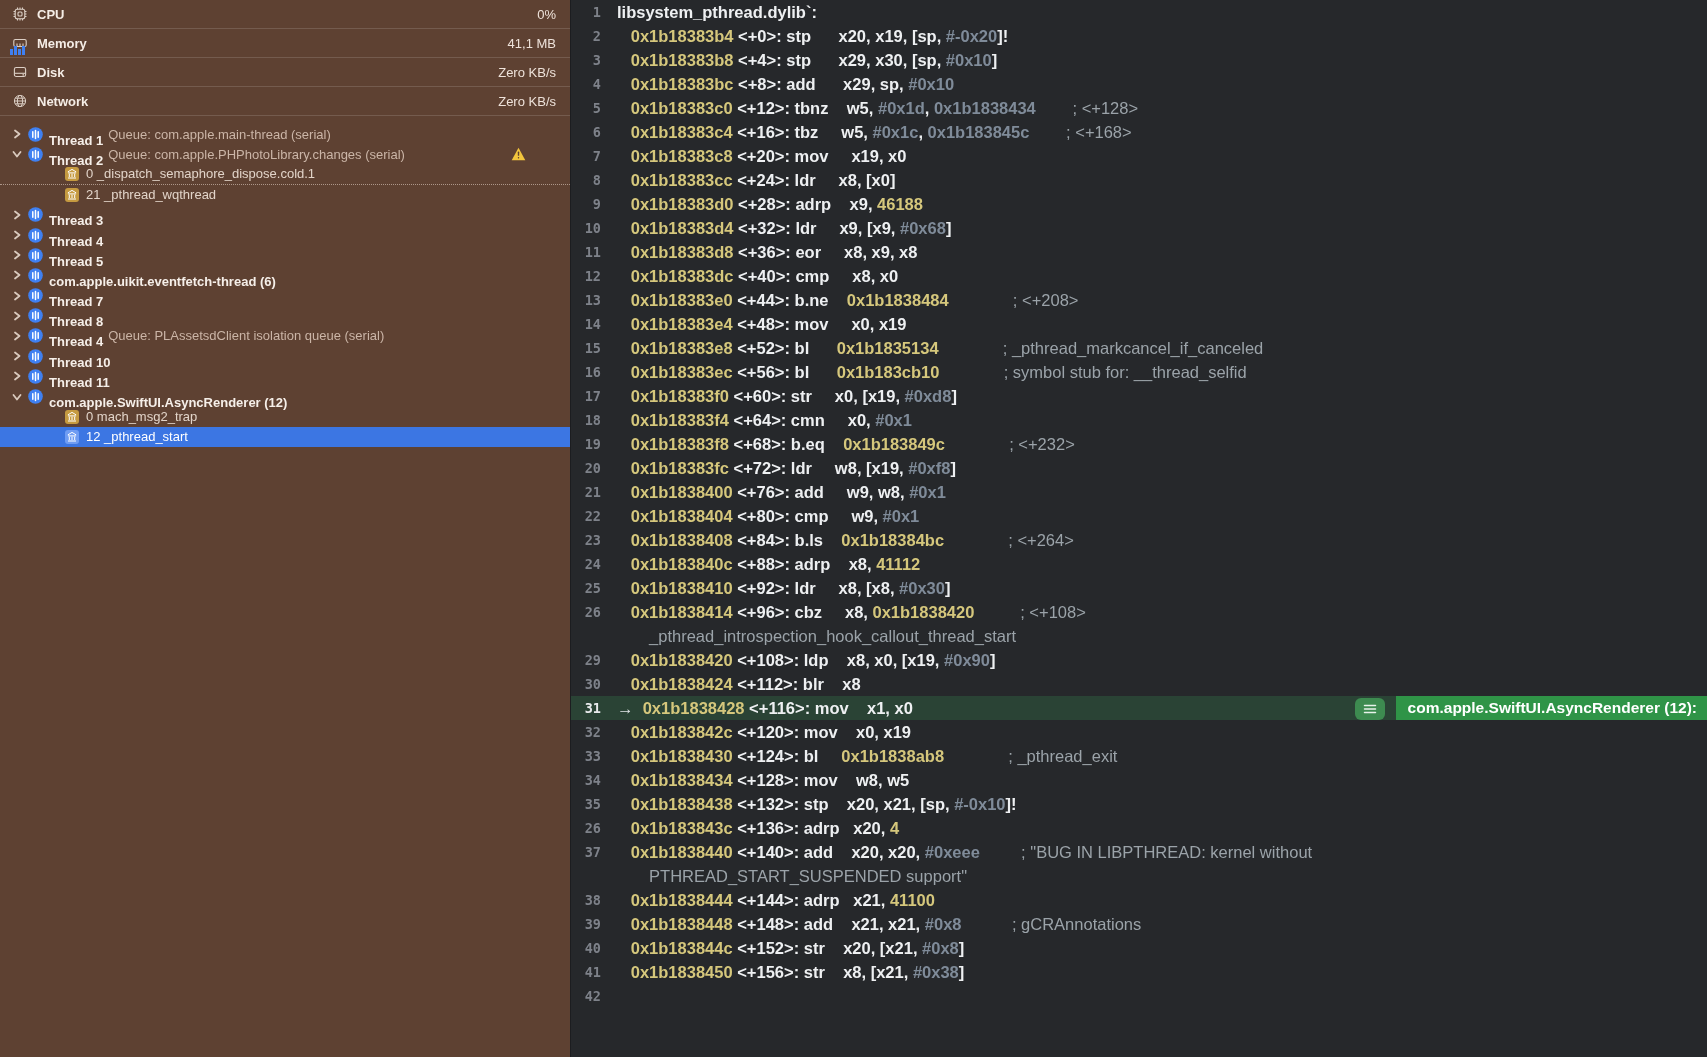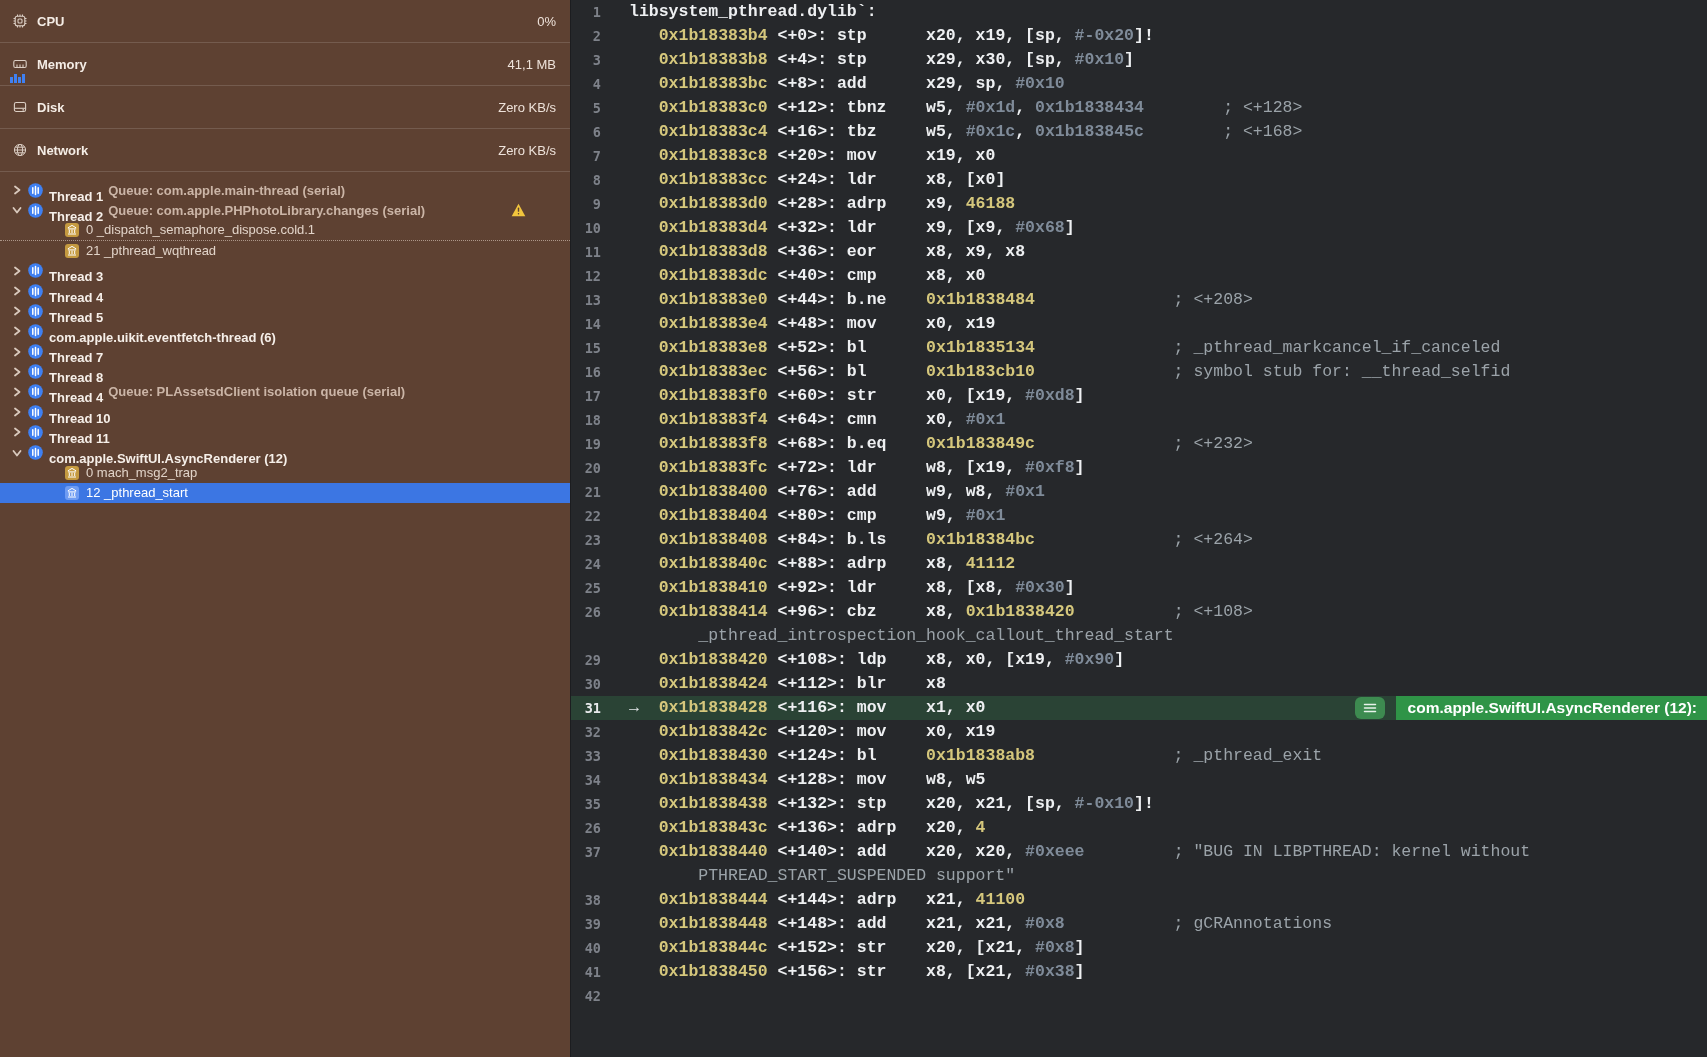--- a/index.html
+++ b/index.html
@@ -1,56 +1,56 @@
 <!DOCTYPE html>
 <html style="--sidebar-brown: #5e4132; --editor-bg: #26282b; --selection-blue: #3c76e3; --current-line-green: #2a4335; --badge-green: #2f9447; --badge-chip-green: #3d8b50; --warning-yellow: #f2c53d; --thread-icon-blue: #3f80f2; --frame-icon-tan: #c59a40; --address-yellow: #d5c77c; --immediate-gray: #7f8b99; --comment-gray: #9ba3a9;"><head>
 <meta charset="utf-8">
 <style>
   html,body{margin:0;padding:0;}
   body{width:1707px;height:1057px;overflow:hidden;background:#26282b;font-family:"Liberation Sans",sans-serif;}
   #app{display:flex;width:1707px;height:1057px;}
 
   
   #sidebar{width:570px;flex:none;background:var(--sidebar-brown,#5e4132);position:relative;overflow:hidden;}
-  .gauge{height:43px;display:flex;align-items:center;padding:0 14px 0 10px;border-bottom:1px solid rgba(255,255,255,.14);position:relative;box-sizing:border-box;}
+  .gauge{height:29px;display:flex;align-items:center;padding:0 14px 0 10px;border-bottom:1px solid rgba(255,255,255,.14);position:relative;box-sizing:border-box;}
   .gauge .gicon{width:20px;display:flex;justify-content:center;margin-right:7px;}
   .gauge .glabel{font-size:13px;font-weight:600;color:#f5ede6;}
   .gauge .gvalue{margin-left:auto;font-size:13px;color:#eee2da;}
   .minibars{position:absolute;left:10px;bottom:2px;display:flex;align-items:flex-end;gap:1px;}
   .minibars i{display:block;width:3px;background:var(--thread-icon-blue,#3f80f2);}
 
   #threads{padding-top:8px;}
   .trow{height:20.2px;display:flex;align-items:center;font-size:13px;position:relative;box-sizing:border-box;}
   .trow .chev{width:13px;margin-left:12px;display:flex;align-items:center;flex:none;}
   .chev svg.open{transform:rotate(90deg);}
   .trow .ticon{margin:0 6px 0 3px;display:flex;flex:none;}
   .tname{font-weight:700;color:#f6efe9;white-space:pre;margin-top:12px;}
-  .tqueue{font-weight:700;color:#cbb5a7;margin-left:5px;white-space:pre;}
+  .tqueue{font-weight:400;color:#cbb5a7;margin-left:5px;white-space:pre;}
   .frow{padding-left:65px;}
   .frow .ficon{margin-right:7px;display:flex;flex:none;}
   .ftext{color:#e2d4c9;white-space:pre;}
   .frow.sep-after{border-bottom:1px dotted rgba(236,221,209,.55);}
   .frow.selected{background:var(--selection-blue,#3c76e3);}
   .frow.selected .ftext{color:#ffffff;}
   .warn{position:absolute;right:44px;top:3px;}
 
   
   #editor{flex:1;background:var(--editor-bg,#26282b);border-left:1px solid #1c1d20;overflow:hidden;position:relative;}
   .crow{height:24px;display:flex;align-items:center;position:relative;}
   .crow.current{background:var(--current-line-green,#2a4335);}
   .lnum{width:30px;flex:none;text-align:right;font:600 13.5px "DejaVu Sans Mono",monospace;color:#7e828a;margin-right:12px;}
   .crow.current .lnum{color:#e8eaec;}
-  .ccode{margin:16px;font-family:Liberation Mono, monospace;font-size:16.5px;font-weight:700;line-height:24px;white-space:pre;color:#eef0f2;}
+  .ccode{margin:4px;font-family:Liberation Sans, sans-serif;font-size:16.5px;font-weight:700;line-height:24px;white-space:pre;color:#eef0f2;}
   .seg-w{color:#eef0f2;}
   .seg-y{color:var(--address-yellow,#d5c77c);}
   .seg-g{color:var(--immediate-gray,#7f8b99);}
   .seg-c{color:var(--comment-gray,#9ba3a9);font-weight:400;}
   .seg-ar{color:#dfe3e6;}
 
-  .badge{position:absolute;right:0;top:0;height:24px;display:flex;align-items:center;}
+  .badge{position:absolute;right:0;top:0;height:24px;display:flex;align-items:flex-end;}
   .badge-chip{width:30px;height:22px;background:var(--badge-chip-green,#3d8b50);border-radius:6px;display:flex;align-items:center;justify-content:center;margin-right:11px;flex:none;}
   .badge-label{height:24px;background:var(--badge-green,#2f9447);color:#fff;font-weight:700;font-size:15.5px;line-height:24px;padding:0 10px 0 12px;white-space:pre;}
 </style>
 </head>
 <body>
 
 <div id="app">
   <aside id="sidebar">
     <div id="gauges">
         <div class="gauge">

